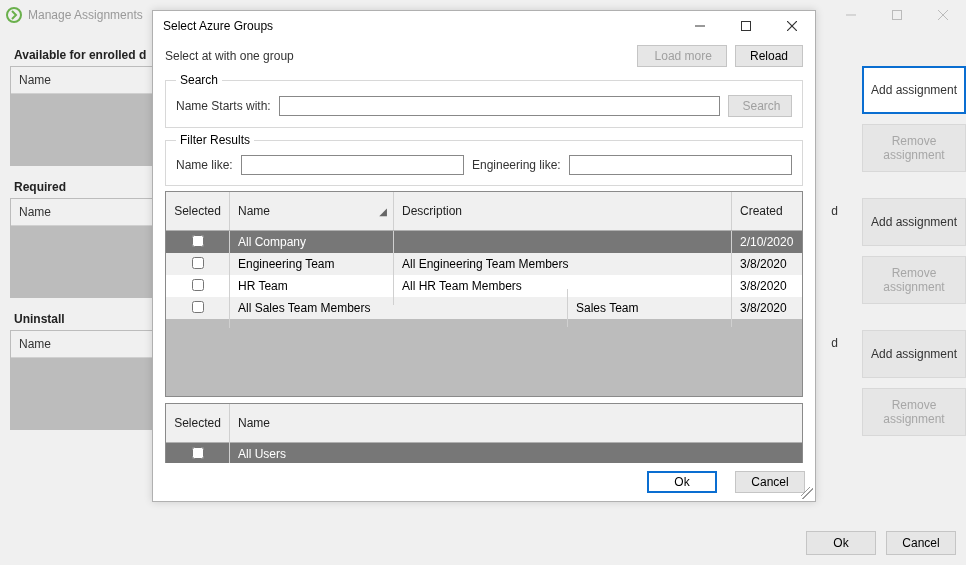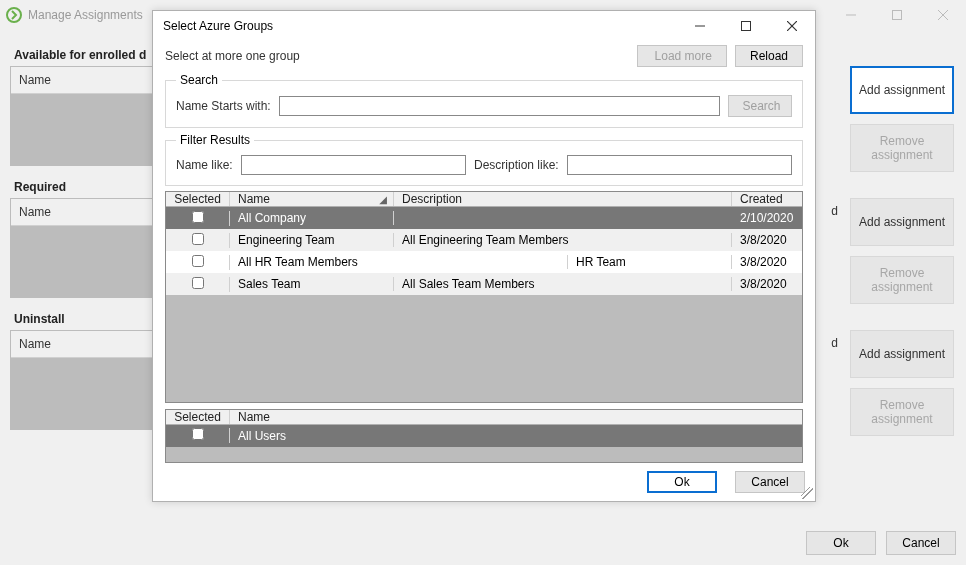--- a/index.html
+++ b/index.html
@@ -90,20 +90,21 @@
   background: #e6e6e6;
   border: 1px solid #d8d8d8;
   color: #333;
   font-size: 12px;
   display: flex;
   align-items: center;
   justify-content: center;
   text-align: center;
   padding: 4px;
   line-height: 1.2;
+  margin-left: 12px;
 }
 .rh-btn.primary {
   border: 2px solid #0a6ed1;
   background: #fff;
 }
 .rh-btn.disabled {
   color: #a7a7a7;
 }
 
 .parent-footer {
@@ -208,21 +209,21 @@
 .grid {
   border: 1px solid #8a8a8a;
   background: #bcbcbc;
 }
 .grid-header {
   display: flex;
   background: #f0f0f0;
   border-bottom: 1px solid #b0b0b0;
 }
 .grid-header .col, .grid-row .col {
-  padding: 0 8px;
+  padding: 12px 8px;
   font-size: 12px;
   border-right: 1px solid #d0d0d0;
 }
 .grid-header .col:last-child, .grid-row .col:last-child { border-right: none; }
 .grid-header .col { color: #222; }
 
 .main-grid .col-sel { width: 64px; text-align: center; }
 .main-grid .col-name { width: 164px; position: relative; }
 .main-grid .col-desc { flex: 1; }
 .main-grid .col-created { width: 70px; }
@@ -373,40 +374,40 @@
     <div class="mc-btn">
         <svg width="10" height="10">
           <line x1="0" y1="0" x2="10" y2="10" stroke="#333" stroke-width="1.2"></line>
           <line x1="10" y1="0" x2="0" y2="10" stroke="#333" stroke-width="1.2"></line>
         </svg>
       </div>
   </div>
 
   <div class="modal-body">
     <div class="top-row">
-      <span class="instr">Select at more one group</span>
+      <span class="instr">Select at with one group</span>
       <span class="btn disabled">Load more</span>
       <span class="btn">Reload</span>
     </div>
 
     <fieldset class="group">
       <legend>Search</legend>
       <div class="form-row">
         <label>Name Starts with:</label>
         <input type="text" style="">
         <span class="btn disabled" style="width:64px">Search</span>
       </div>
     </fieldset>
 
     <fieldset class="group">
       <legend>Filter Results</legend>
       <div class="form-row">
         <label>Name like:</label>
         <input type="text" style="">
-        <label>Description like:</label>
+        <label>Engineering like:</label>
         <input type="text" style="">
       </div>
     </fieldset>
 
     <div class="grid main-grid">
       <div class="grid-header">
         <div class="col col-sel">Selected</div>
         <div class="col col-name">
           <span>Name</span>
           <span class="sort-caret">◢</span>
@@ -422,28 +423,28 @@
             <div class="col col-created">2/10/2020</div>
           </div>
           <div class="grid-row">
             <div class="col col-sel"><input type="checkbox" class="cb" style=""></div>
             <div class="col col-name">Engineering Team</div>
             <div class="col col-desc">All Engineering Team Members</div>
             <div class="col col-created">3/8/2020</div>
           </div>
           <div class="grid-row alt">
             <div class="col col-sel"><input type="checkbox" class="cb" style=""></div>
+            <div class="col col-name">HR Team</div>
             <div class="col col-desc">All HR Team Members</div>
-            <div class="col col-name">HR Team</div>
             <div class="col col-created">3/8/2020</div>
           </div>
           <div class="grid-row">
             <div class="col col-sel"><input type="checkbox" class="cb" style=""></div>
+            <div class="col col-desc">All Sales Team Members</div>
             <div class="col col-name">Sales Team</div>
-            <div class="col col-desc">All Sales Team Members</div>
             <div class="col col-created">3/8/2020</div>
           </div>
         </div>
     </div>
 
     <div class="grid bottom-grid">
       <div class="grid-header">
         <div class="col col-sel">Selected</div>
         <div class="col col-name">Name</div>
       </div>

